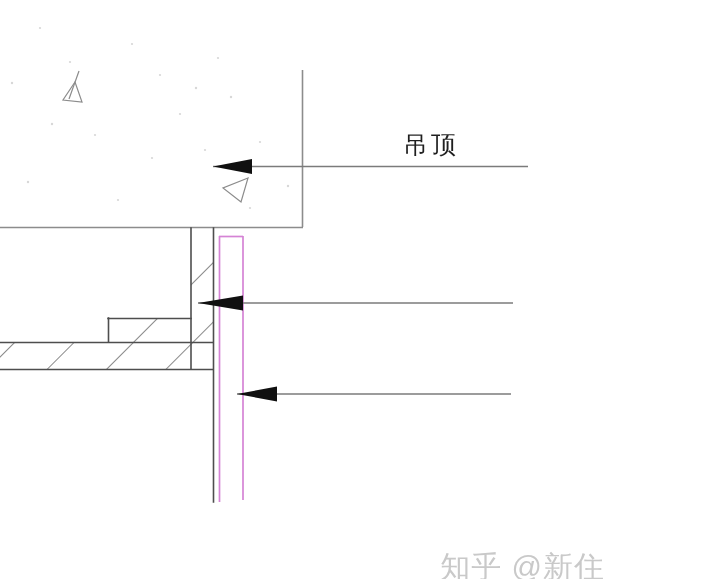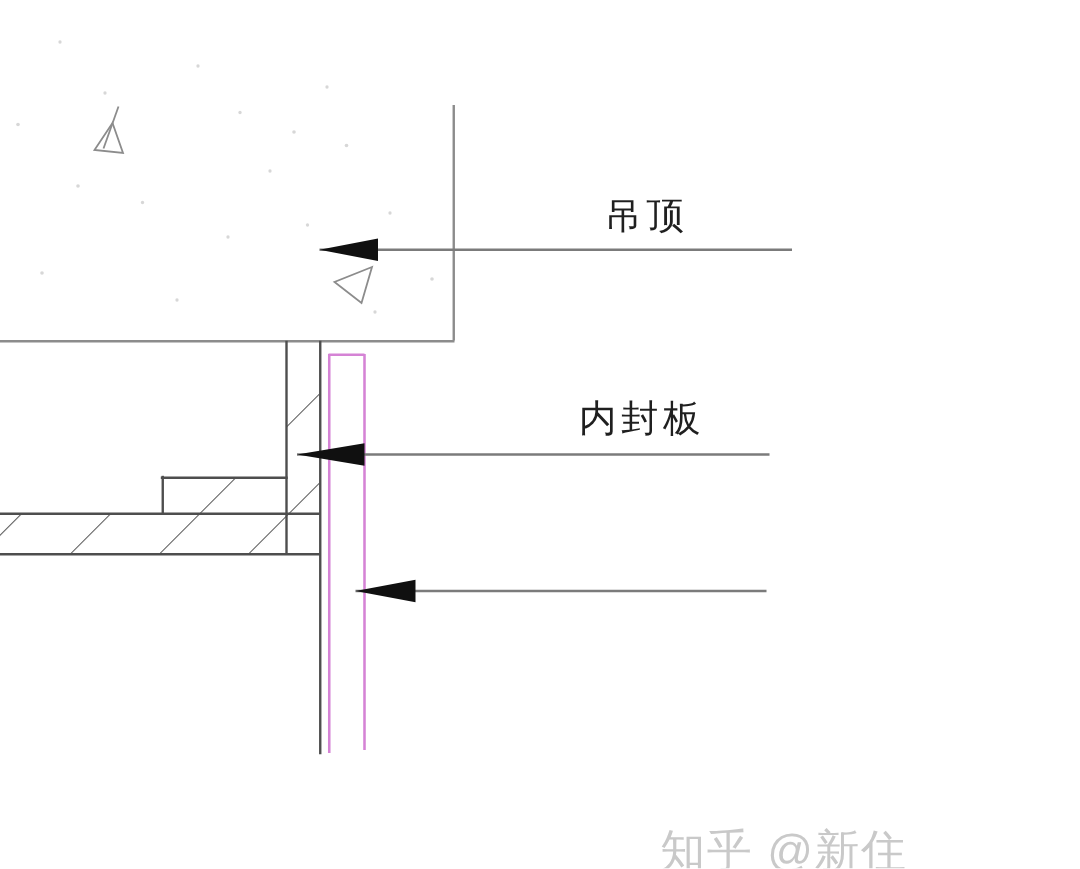--- a/index.html
+++ b/index.html
@@ -127,18 +127,17 @@
     </g>
 
     <g>
       <line class="leaderline" x1="237" y1="394" x2="511" y2="394"></line>
       <polygon class="arrowhead" points="237,394 277,386.5 277,401.5"></polygon>
     </g>
   </svg>
 
   <div class="cad-label" style="left:356px; top:132px;">吊顶</div>
 
-  <div class="cad-label" style="left:353px; top:267px;">内封板</div>
 
 
   <div class="watermark">知乎 @新住</div>
 
 </div>
 
 </body></html>

